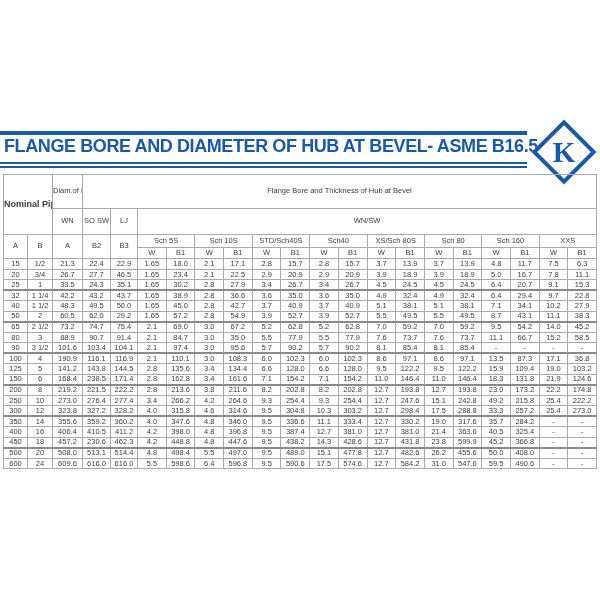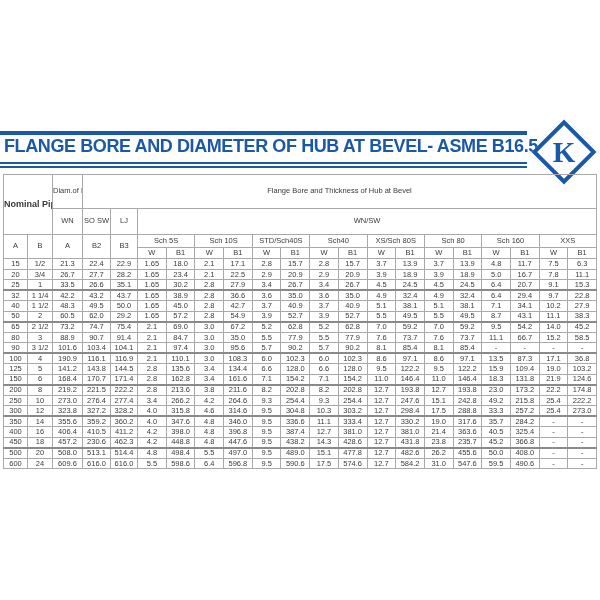--- a/index.html
+++ b/index.html
@@ -156,21 +156,21 @@
           <td>4.8</td>
           <td>11.7</td>
           <td>7.5</td>
           <td>6.3</td>
         </tr>
         <tr>
           <td>20</td>
           <td>3/4</td>
           <td>26.7</td>
           <td>27.7</td>
-          <td>28.2</td>
+          <td>46.5</td>
           <td>1.65</td>
           <td>23.4</td>
           <td>2.1</td>
           <td>22.5</td>
           <td>2.9</td>
           <td>20.9</td>
           <td>2.9</td>
           <td>20.9</td>
           <td>3.9</td>
           <td>18.9</td>
@@ -178,21 +178,21 @@
           <td>18.9</td>
           <td>5.0</td>
           <td>16.7</td>
           <td>7.8</td>
           <td>11.1</td>
         </tr>
         <tr class="group-end">
           <td>25</td>
           <td>1</td>
           <td>33.5</td>
-          <td>26.6</td>
+          <td>24.3</td>
           <td>35.1</td>
           <td>1.65</td>
           <td>30.2</td>
           <td>2.8</td>
           <td>27.9</td>
           <td>3.4</td>
           <td>26.7</td>
           <td>3.4</td>
           <td>26.7</td>
           <td>4.5</td>
@@ -385,21 +385,21 @@
           <td>122.2</td>
           <td>15.9</td>
           <td>109.4</td>
           <td>19.0</td>
           <td>103.2</td>
         </tr>
         <tr class="group-end">
           <td>150</td>
           <td>6</td>
           <td>168.4</td>
-          <td>170.7</td>
+          <td>238.5</td>
           <td>171.4</td>
           <td>2.8</td>
           <td>162.8</td>
           <td>3.4</td>
           <td>161.6</td>
           <td>7.1</td>
           <td>154.2</td>
           <td>7.1</td>
           <td>154.2</td>
           <td>11.0</td>
@@ -536,21 +536,21 @@
           <td>448.8</td>
           <td>4.8</td>
           <td>447.6</td>
           <td>9.5</td>
           <td>438.2</td>
           <td>14.3</td>
           <td>428.6</td>
           <td>12.7</td>
           <td>431.8</td>
           <td>23.8</td>
-          <td>235.7</td>
+          <td>599.9</td>
           <td>45.2</td>
           <td>366.8</td>
           <td>-</td>
           <td>-</td>
         </tr>
         <tr>
           <td>500</td>
           <td>20</td>
           <td>508.0</td>
           <td>513.1</td>

